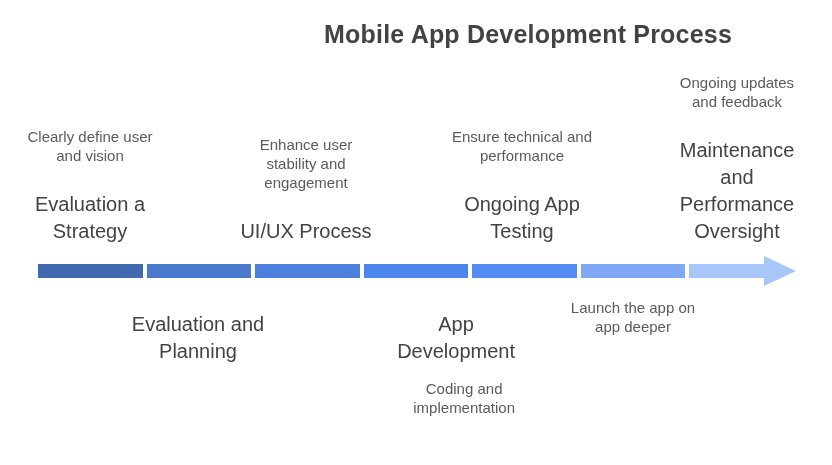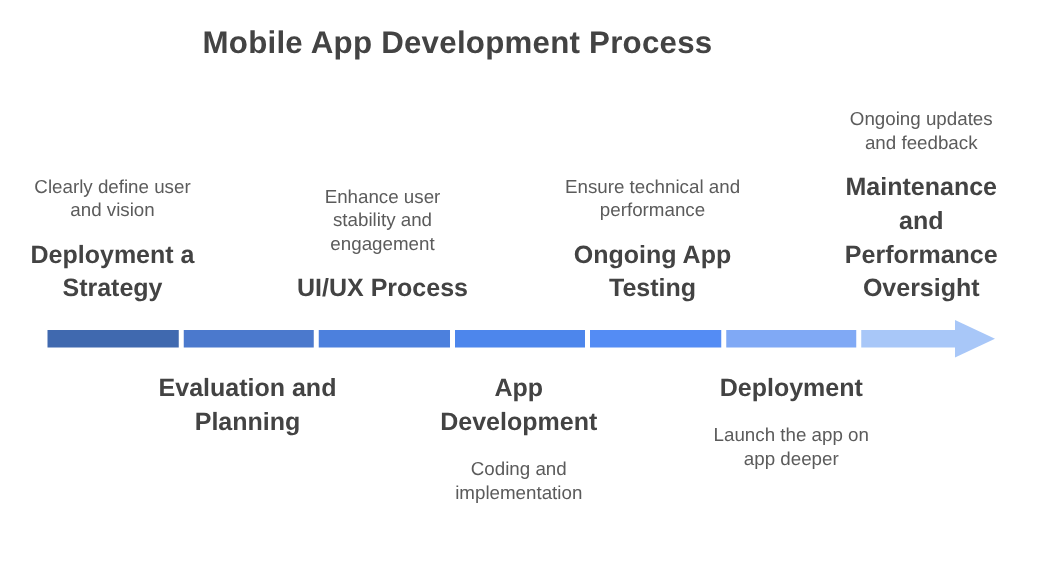--- a/index.html
+++ b/index.html
@@ -8,21 +8,21 @@
     --desc-color:#5B5B5B;
     --bg:#FFFFFF;
   }
   *{margin:0;padding:0;box-sizing:border-box;}
   html,body{width:832px;height:465px;background:var(--bg);overflow:hidden;}
   body{font-family:"Liberation Sans", sans-serif;}
   #canvas{position:relative;width:832px;height:465px;background:var(--bg);}
 
   .page-title{
     position:absolute;top:20px;left:0;width:732px;
-    text-align:center;font-size:25px;font-weight:bold;
+    text-align:right;font-size:25px;font-weight:bold;
     color:var(--title-color);letter-spacing:0.2px;
   }
 
   
   .timeline-bar{
     position:absolute;left:38px;top:264px;width:726px;height:14px;
     display:flex;gap:4px;
   }
   .segment{flex:1;height:14px;}
   .segment:last-child{flex:0 0 75px;}
@@ -34,45 +34,45 @@
   }
 
   
   .stage{position:absolute;text-align:center;display:flex;flex-direction:column;}
   .stage.top{bottom:220px;justify-content:flex-end;}
   .stage.bottom{top:298px;}
   .stage-desc{
     font-size:15px;line-height:19px;color:var(--desc-color);white-space:pre-line;
   }
   .stage-title{
-    font-size:20px;line-height:27px;font-weight:bold;
-    color:var(--heading-color);white-space:pre-line;
+    font-size:20px;line-height:27px;font-weight:normal;
+    color:var(--heading-color);white-space:pre-line;margin-top:13px;
   }
   .stage.top .stage-desc{margin-bottom:13px;margin-top:12px;}
   .stage.bottom .stage-title{margin-bottom:14px;}
 
   #stage-0{left:0px;width:180px;}
   #stage-1{left:98px;width:200px;}
   #stage-2{left:216px;width:180px;}
-  #stage-3{left:315px;width:200px;}
+  #stage-3{left:315px;width:200px;align-items:flex-end;}
   #stage-4{left:432px;width:180px;}
   #stage-5{left:533px;width:200px;}
   #stage-6{left:657px;width:160px;}
 </style>
 </head>
 <body>
 
 <div id="canvas">
 
   <div class="page-title">Mobile App Development Process</div>
 
   <div class="stage top" id="stage-0">
     <div class="stage-desc">Clearly define user
 and vision</div>
-    <div class="stage-title">Deployment a
+    <div class="stage-title">Evaluation a
 Strategy</div>
   </div>
 
   <div class="stage top" id="stage-2">
     <div class="stage-desc">Enhance user
 stability and
 engagement</div>
     <div class="stage-title">UI/UX Process</div>
   </div>
 
@@ -109,18 +109,17 @@
   </div>
 
   <div class="stage bottom" id="stage-3">
     <div class="stage-title">App
 Development</div>
     <div class="stage-desc">Coding and
 implementation</div>
   </div>
 
   <div class="stage bottom" id="stage-5">
-    <div class="stage-title">Deployment</div>
     <div class="stage-desc">Launch the app on
 app deeper</div>
   </div>
 
 </div>
 
 </body></html>

